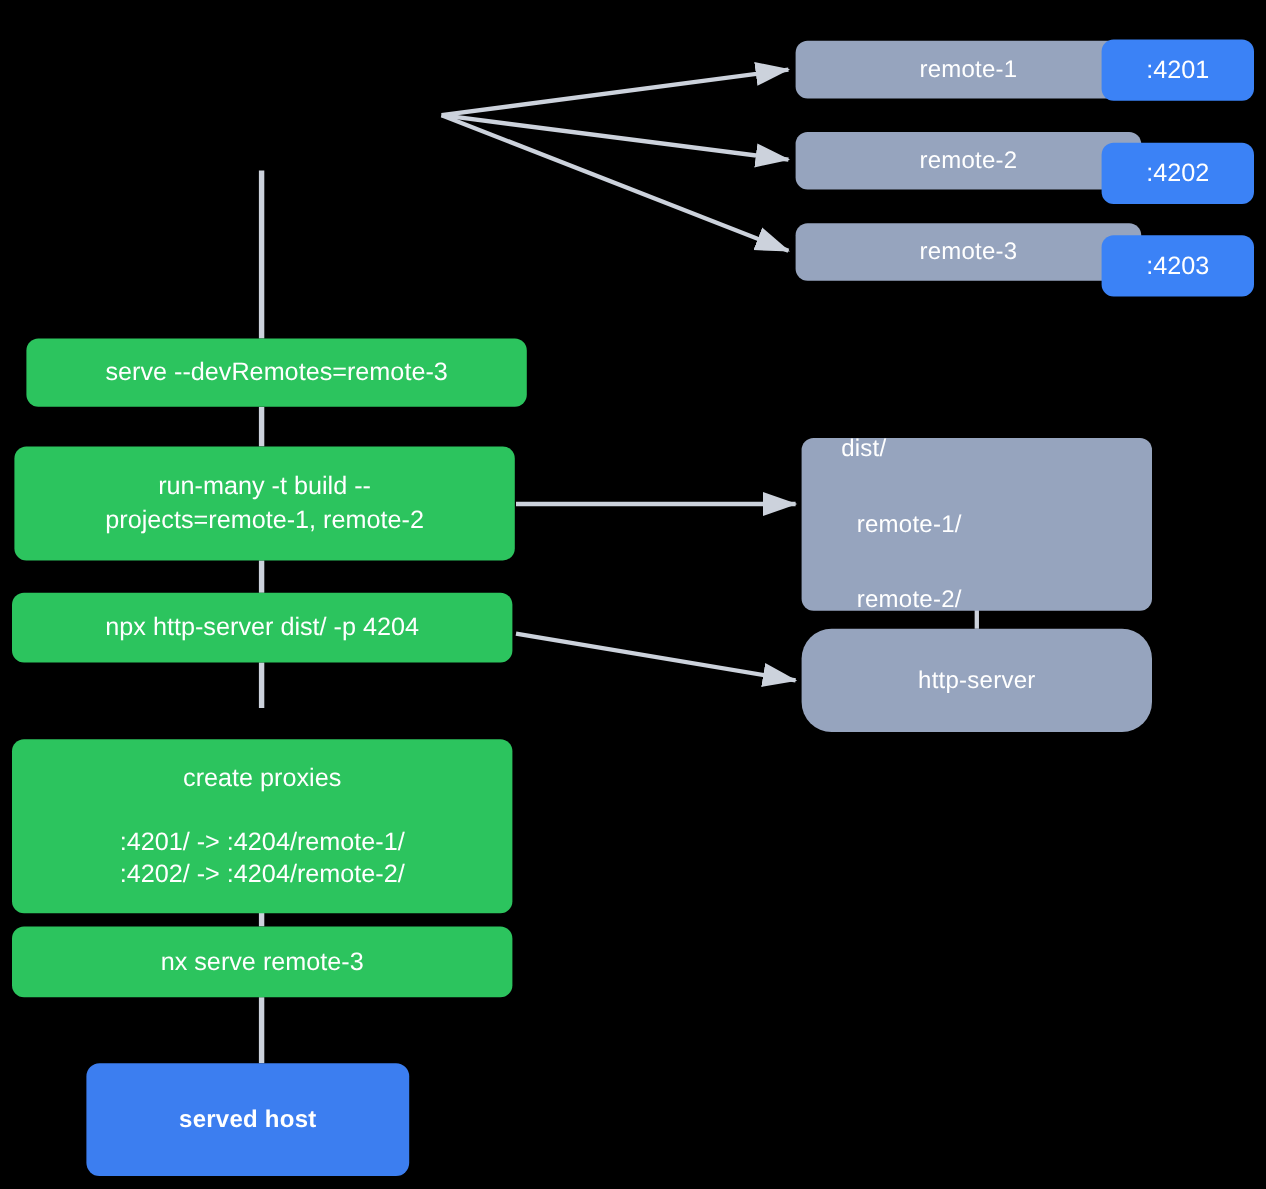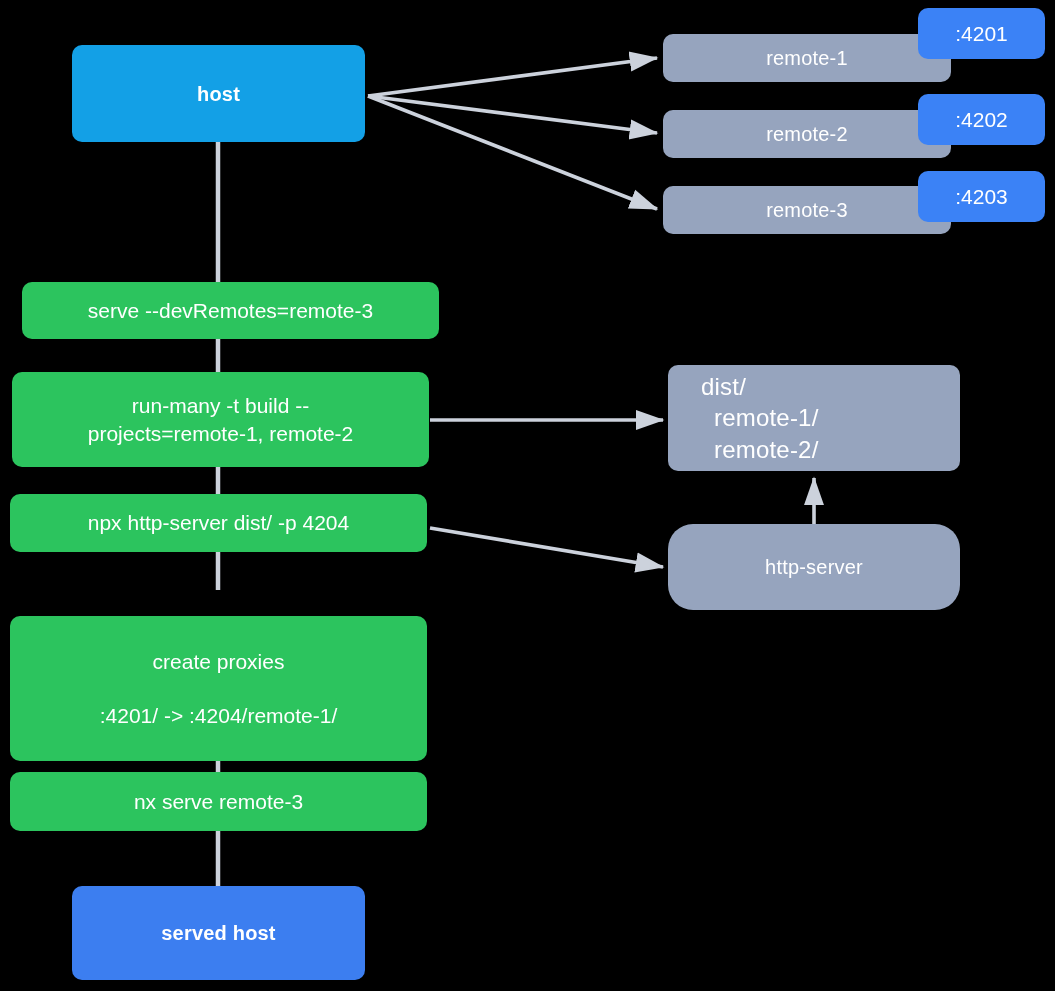--- a/index.html
+++ b/index.html
@@ -67,20 +67,21 @@
     position: absolute;
     box-sizing: border-box;
     background: #3b82f6;
     border-radius: 10px;
     color: #ffffff;
     font-size: 21px;
     display: flex;
     align-items: center;
     justify-content: center;
     z-index: 5;
+    margin-top: 25px;
   }
   .cmd-title {
     margin-bottom: 26px;
   }
   .cmd-line {
     display: block;
   }
   .dist-root {
     padding-left: 33px;
   }
@@ -112,23 +113,20 @@
     <g stroke="#ccd2dc" stroke-width="3.6" fill="none" marker-end="url(#arrow)">
       <line x1="368" y1="96" x2="657" y2="58"></line>
       <line x1="368" y1="96" x2="657" y2="133"></line>
       <line x1="368" y1="96" x2="657" y2="209"></line>
       <line x1="430" y1="420" x2="663" y2="420"></line>
       <line x1="430" y1="528" x2="663" y2="567"></line>
       <line x1="814" y1="524" x2="814" y2="478"></line>
     </g>
   </svg>
 
-  <div class="node host" style="left:72px; top:45px; width:293px; height:97px;">
-    <span>host</span>
-  </div>
 
   <div class="node gray" style="left:663px; top:34px; width:288px; height:48px;">
     <span>remote-1</span>
   </div>
   <div class="badge" style="left:918px; top:8px; width:127px; height:51px;">
     <span>:4201</span>
   </div>
 
   <div class="node gray" style="left:663px; top:110px; width:288px; height:48px;">
     <span>remote-2</span>
@@ -153,31 +151,32 @@
     <span class="cmd-line">projects=remote-1, remote-2</span>
   </div>
 
   <div class="node cmd" style="left:10px; top:494px; width:417px; height:58px;">
     <span>npx http-server dist/ -p 4204</span>
   </div>
 
   <div class="node cmd" style="left:10px; top:590px; width:417px; height:145px;margin-top:26px;">
     <span class="cmd-title">create proxies</span>
     <span class="cmd-line">:4201/ -&gt; :4204/remote-1/</span>
+    <span class="cmd-line">:4202/ -&gt; :4204/remote-2/</span>
   </div>
 
   <div class="node cmd" style="left:10px; top:772px; width:417px; height:59px;">
     <span>nx serve remote-3</span>
   </div>
 
-  <div class="node served" style="left:72px; top:886px; width:293px; height:94px;">
+  <div class="node served" style="left:72px; top:886px; width:269px; height:94px;border-radius:11px;">
     <span>served host</span>
   </div>
 
-  <div class="node gray plain" style="left:668px; top:365px; width:292px; height:106px; justify-content:center; font-size:24px;">
+  <div class="node gray plain" style="left:668px; top:365px; width:292px; height:144px; justify-content:center; font-size:20px;gap:37px;">
     <span class="dist-root">dist/</span>
     <span class="dist-child">remote-1/</span>
     <span class="dist-child">remote-2/</span>
   </div>
 
   <div class="node gray" style="left:668px; top:524px; width:292px; height:86px;border-radius:25px;">
     <span>http-server</span>
   </div>
 
 </div>

